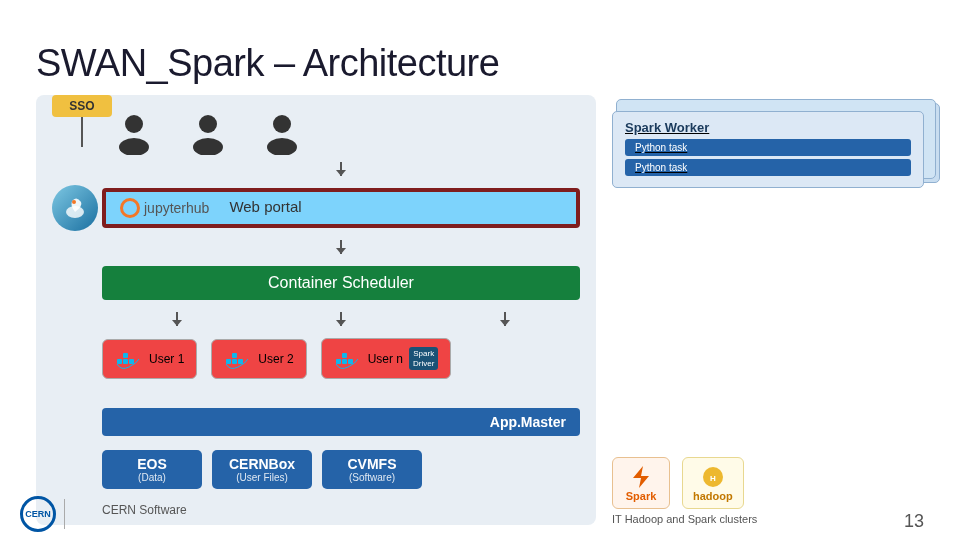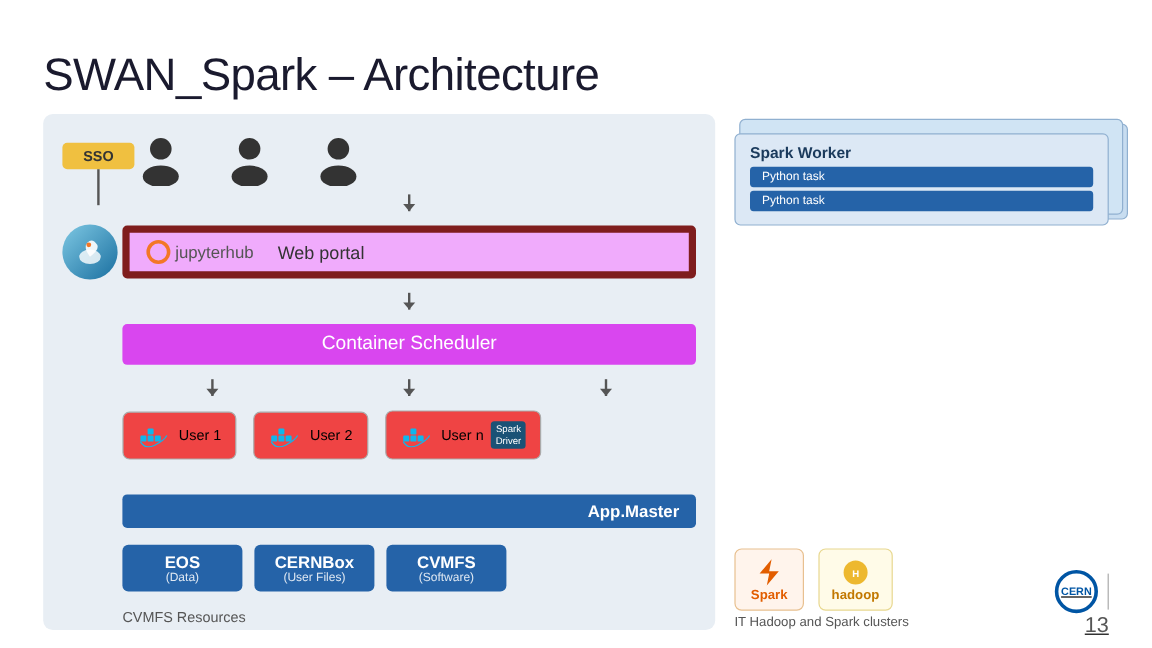--- a/index.html
+++ b/index.html
@@ -74,25 +74,25 @@
       align-items: center;
     }
 
     .user-icon {
       width: 44px;
       height: 44px;
     }
 
     
     .web-portal-bar {
-      background: #f0abfc;
-      border: 6px solid #7f1d1d;
+      background: #7dd3fc;
+      border: 4px solid #7f1d1d;
       border-radius: 4px;
       display: flex;
-      align-items: flex-end;
+      align-items: flex-start;
       padding: 6px 14px;
       gap: 10px;
       font-size: 15px;
     }
 
     .jupyterhub-logo {
       display: flex;
       align-items: center;
       gap: 4px;
       font-size: 14px;
@@ -119,21 +119,21 @@
       border-radius: 50%;
       background: linear-gradient(135deg, #7ec8e3, #1a6fa0);
       display: flex;
       align-items: center;
       justify-content: center;
       font-size: 20px;
     }
 
     
     .container-scheduler {
-      background: #d946ef;
+      background: #15803d;
       color: #ffffff;
       border-radius: 4px;
       text-align: center;
       padding: 8px 14px;
       font-size: 16px;
       font-weight: 500;
       margin-left: 50px;
     }
 
     
@@ -250,29 +250,27 @@
 
     .it-label {
       font-size: 11px;
       color: #555;
       margin-top: 4px;
     }
 
     
     .bottom-row {
       display: flex;
-      flex-direction: column;
       justify-content: space-between;
       align-items: flex-end;
       padding: 6px 36px 8px 20px;
       position: absolute;
       bottom: 0;
       left: 0;
       right: 0;
-      text-decoration: underline;
     }
 
     .cern-badge {
       display: flex;
       align-items: center;
       gap: 8px;
     }
 
     .cern-circle {
       width: 36px;
@@ -319,21 +317,21 @@
 <body>
 
 <div class="page-title">
   <span>SWAN_Spark – Architecture</span>
 </div>
 
 <div class="main-area">
 
   <div class="left-panel">
 
-    <div style="display:flex; align-items:center; gap:0; flex-direction:column; position:absolute; left:16px; top:24px;">
+    <div style="display:flex; align-items:center; gap:0; flex-direction:column; position:absolute; left:16px; top:0;">
       <div class="sso-badge">SSO</div>
       <div style="width:2px; height:30px; background:#555; margin:0 auto;"></div>
     </div>
 
     <div class="users-row">
       <div class="user-figure">
         <svg class="user-icon" viewBox="0 0 44 44" fill="#333">
           <circle cx="22" cy="13" r="9" fill="#333"></circle>
           <ellipse cx="22" cy="36" rx="15" ry="9" fill="#333"></ellipse>
         </svg>
@@ -444,27 +442,27 @@
       <div class="resource-box">
         <div class="resource-name">CERNBox</div>
         <div class="resource-sub">(User Files)</div>
       </div>
       <div class="resource-box">
         <div class="resource-name">CVMFS</div>
         <div class="resource-sub">(Software)</div>
       </div>
     </div>
 
-    <div class="cern-resources-label">CVMFS Resources</div>
+    <div class="cern-resources-label">CERN Software</div>
 
   </div>
 
   <div class="right-panel">
 
-    <div style="position:relative; padding-top:16px; padding-right:16px; margin-bottom:2px;">
+    <div style="position:relative; padding-top:16px; padding-right:16px; margin-bottom:2px;text-decoration:underline;">
 
       <div style="position:absolute; top:8px; left:8px; right:0; background:#c8ddf0; border:1px solid #90b0d0; border-radius:5px; height:80px; z-index:1;"></div>
       <div style="position:absolute; top:4px; left:4px; right:4px; background:#d0e4f4; border:1px solid #90b0d0; border-radius:5px; height:80px; z-index:2;"></div>
 
       <div style="position:relative; z-index:3; background:#dce8f5; border:1px solid #90b0d0; border-radius:5px; padding:8px 12px;">
         <div class="spark-worker-label">Spark Worker</div>
         <div class="python-task-bar">Python task</div>
         <div class="python-task-bar">Python task</div>
       </div>
     </div>

